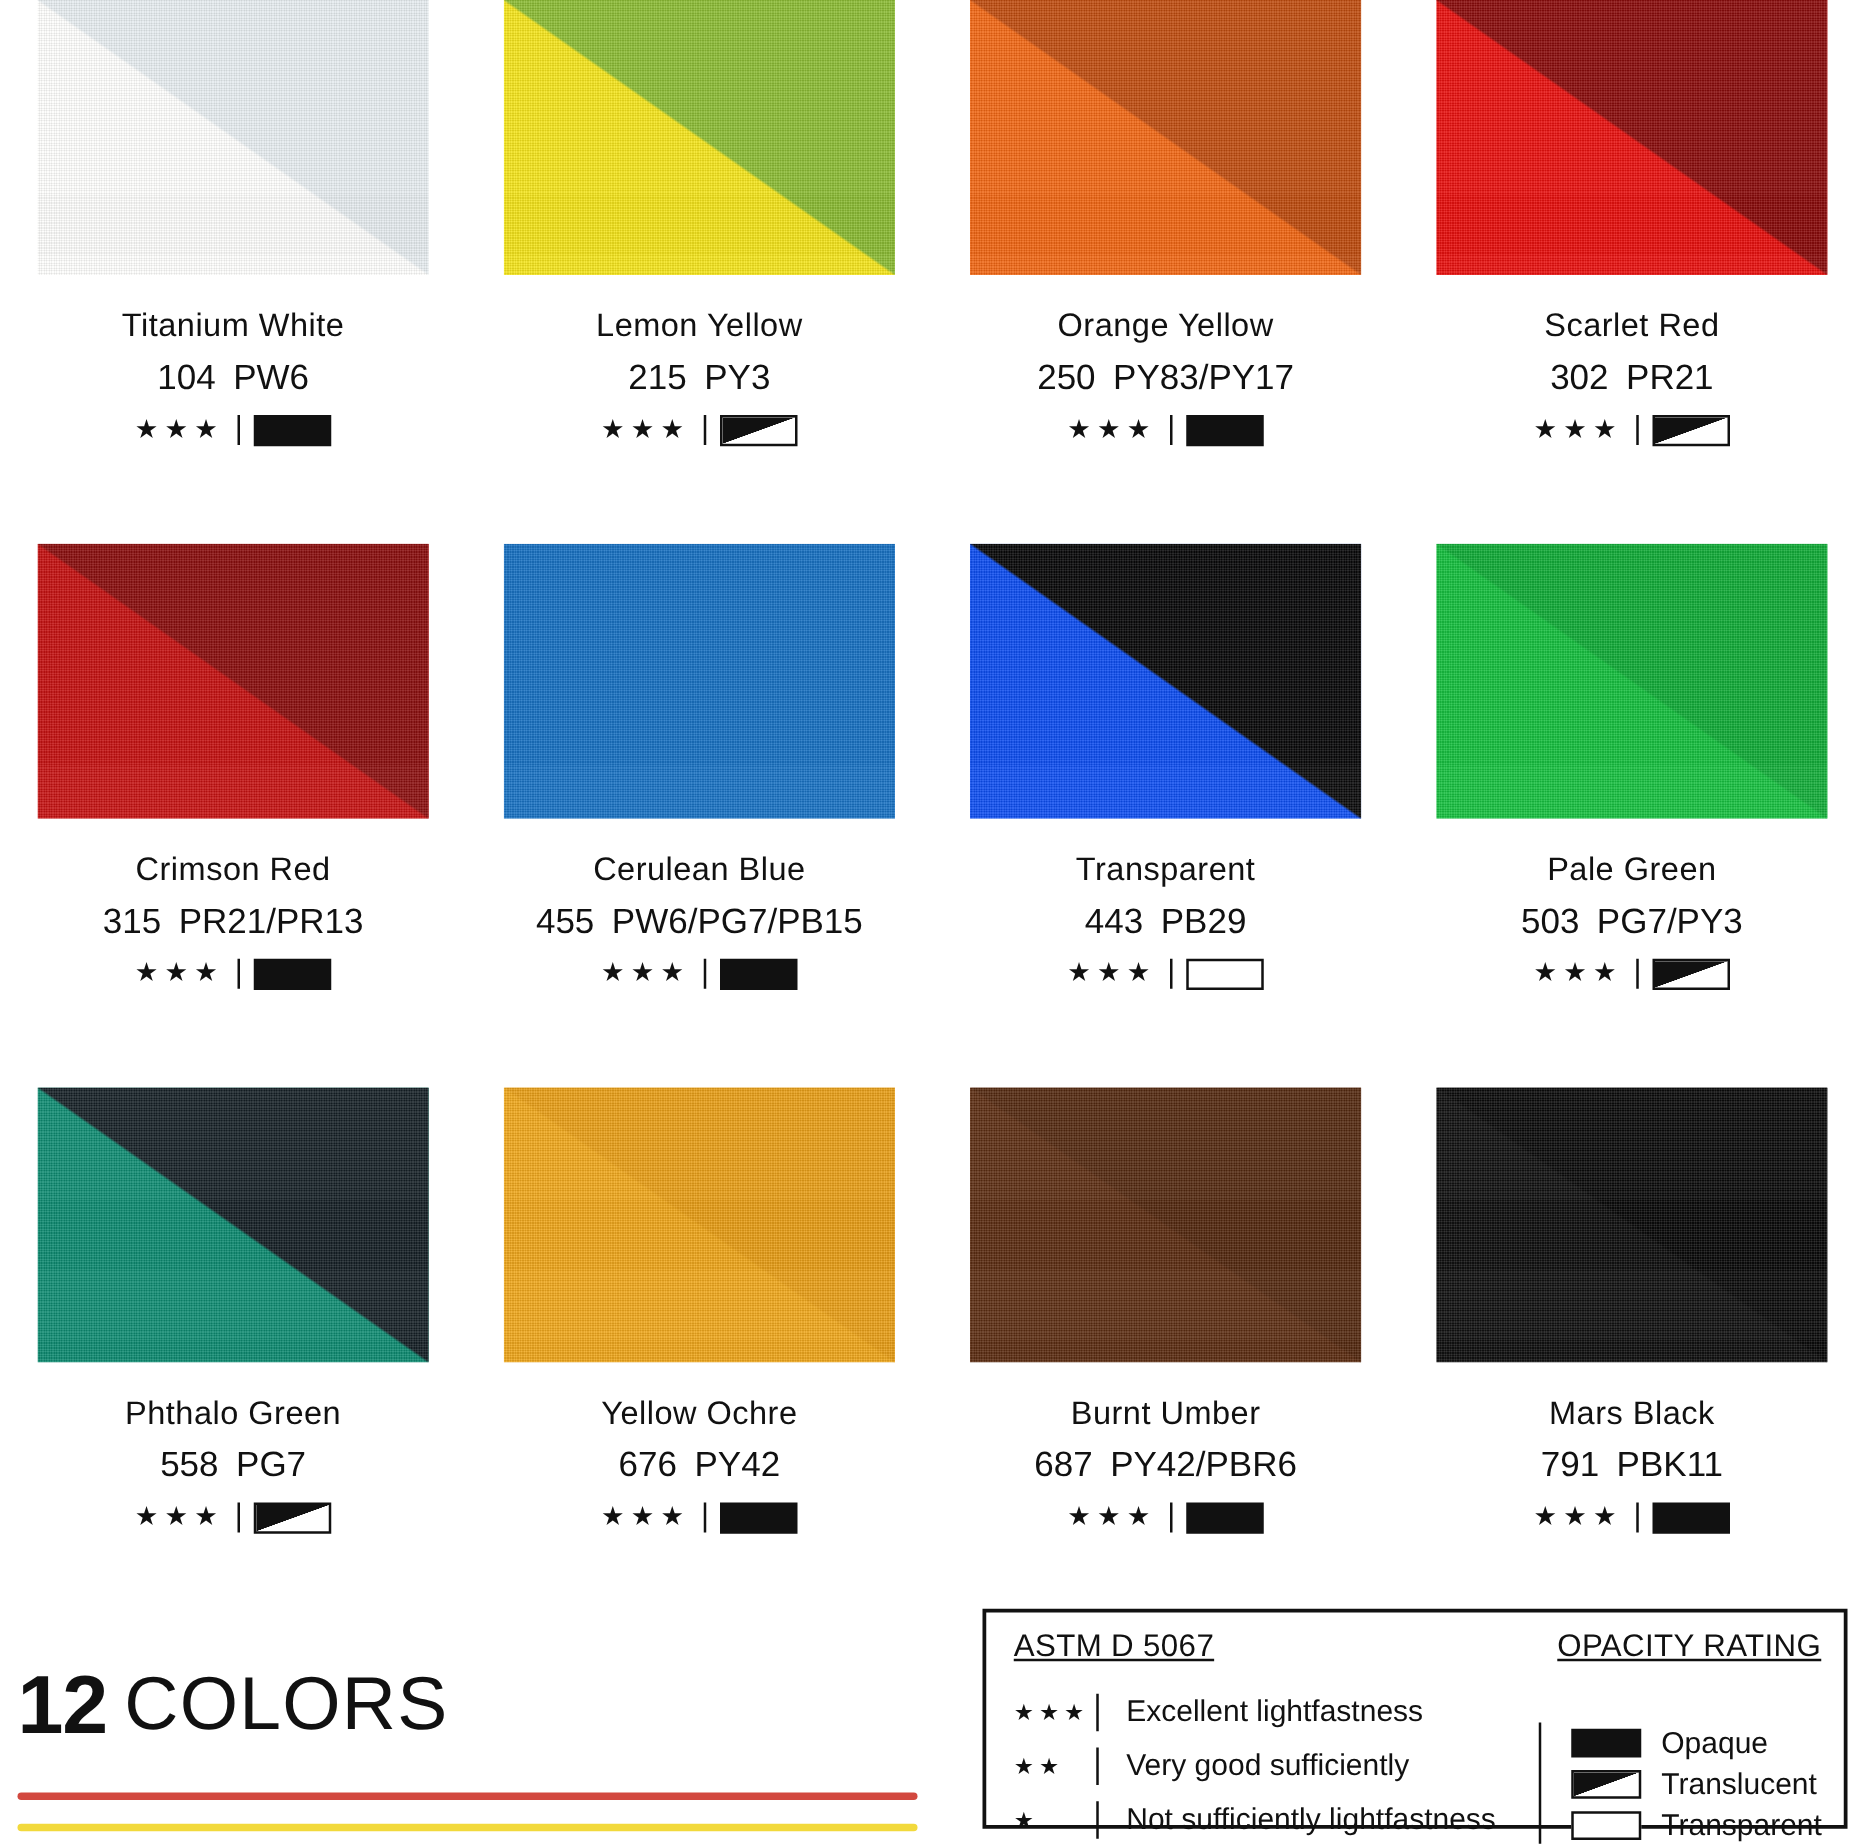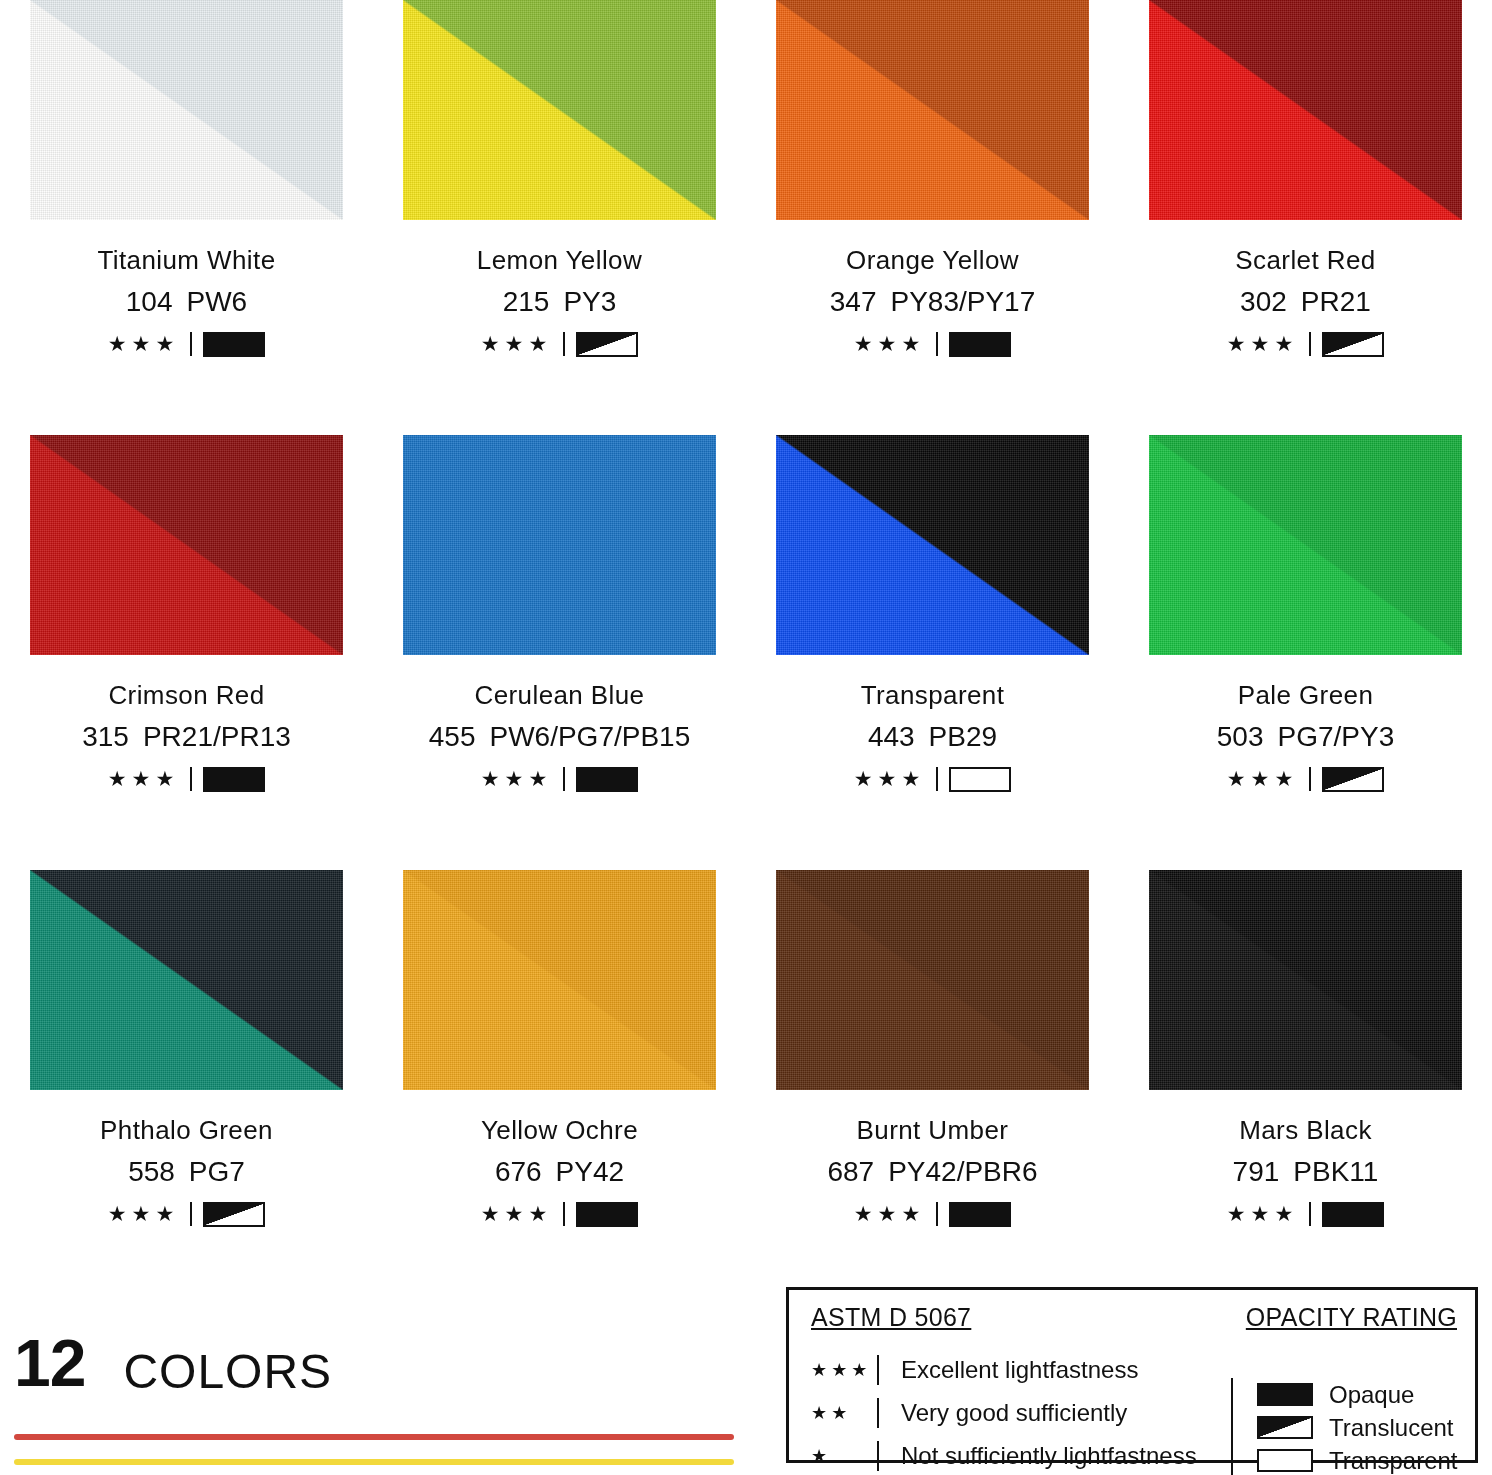--- a/index.html
+++ b/index.html
@@ -105,33 +105,32 @@
 
   
   .colors-block{
     position:absolute;
     left:14px;
     top:1330px;
     width:740px;
   }
   .colors-title{
     display:flex;
-    align-items:flex-end;
+    align-items:center;
     gap:14px;
     line-height:1;
   }
   .colors-title .cnum{
     font-size:66px;
     font-weight:bold;
     letter-spacing:-1px;
   }
   .colors-title .cword{
-    font-size:48px;
+    font-size:60px;
     letter-spacing:1px;
-    margin-left:24px;
   }
   .rules{
     margin-top:38px;
   }
   .rule{
     height:6px;
     border-radius:3px;
     margin-bottom:19px;
     width:720px;
   }
@@ -237,21 +236,21 @@
       </div>
     </div>
     <div class="cell">
       <div class="chip">
         <div class="base" style="background: rgb(239, 101, 18);"></div>
         <div class="tri" style="background: linear-gradient(to left bottom, rgb(189, 74, 13) 0%, rgb(189, 74, 13) 49.7%, transparent 50.3%, transparent 100%);"></div>
         <div class="weave"></div>
       </div>
       <div class="cap">
         <div class="cname">Orange Yellow</div>
-        <div class="cmeta"><span class="num">347</span><span>PY83/PY17</span></div>
+        <div class="cmeta"><span class="num">250</span><span>PY83/PY17</span></div>
         <div class="crate">
           <span class="stars">★★★</span>
           <span class="divider"></span>
           <span class="op opaque"></span>
         </div>
       </div>
     </div>
     <div class="cell">
       <div class="chip">
         <div class="base" style="background: rgb(232, 17, 15);"></div>

